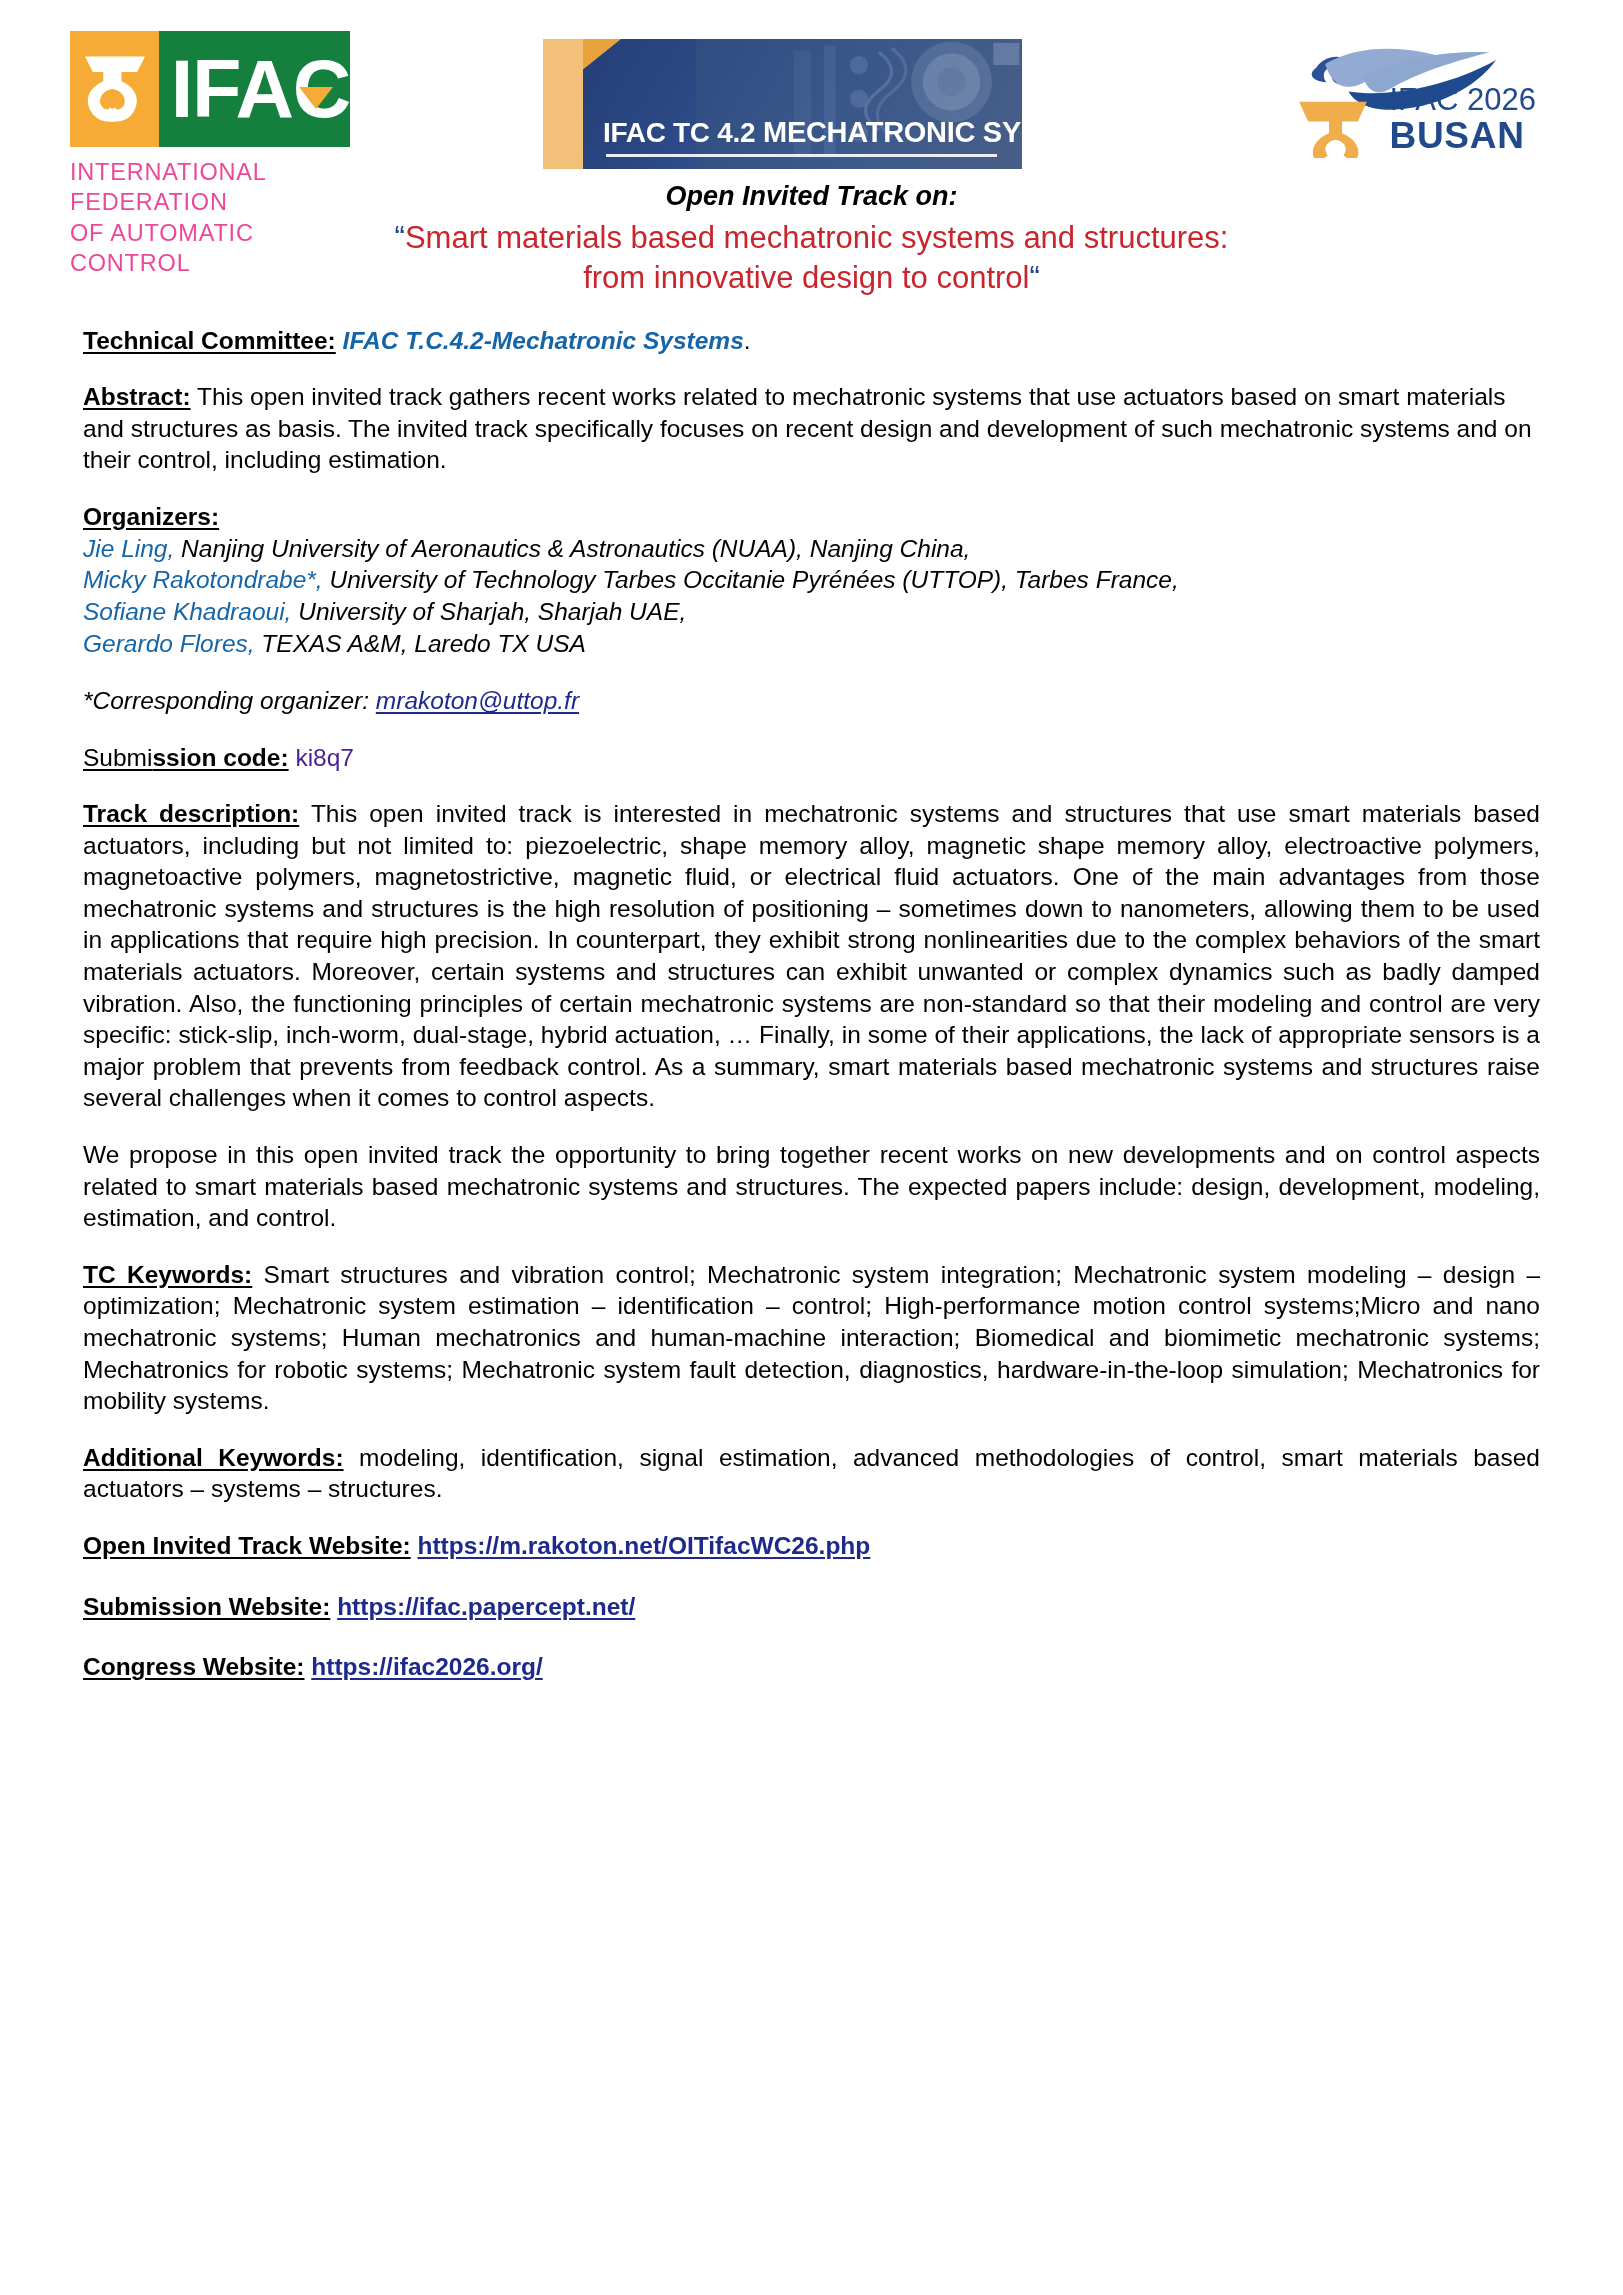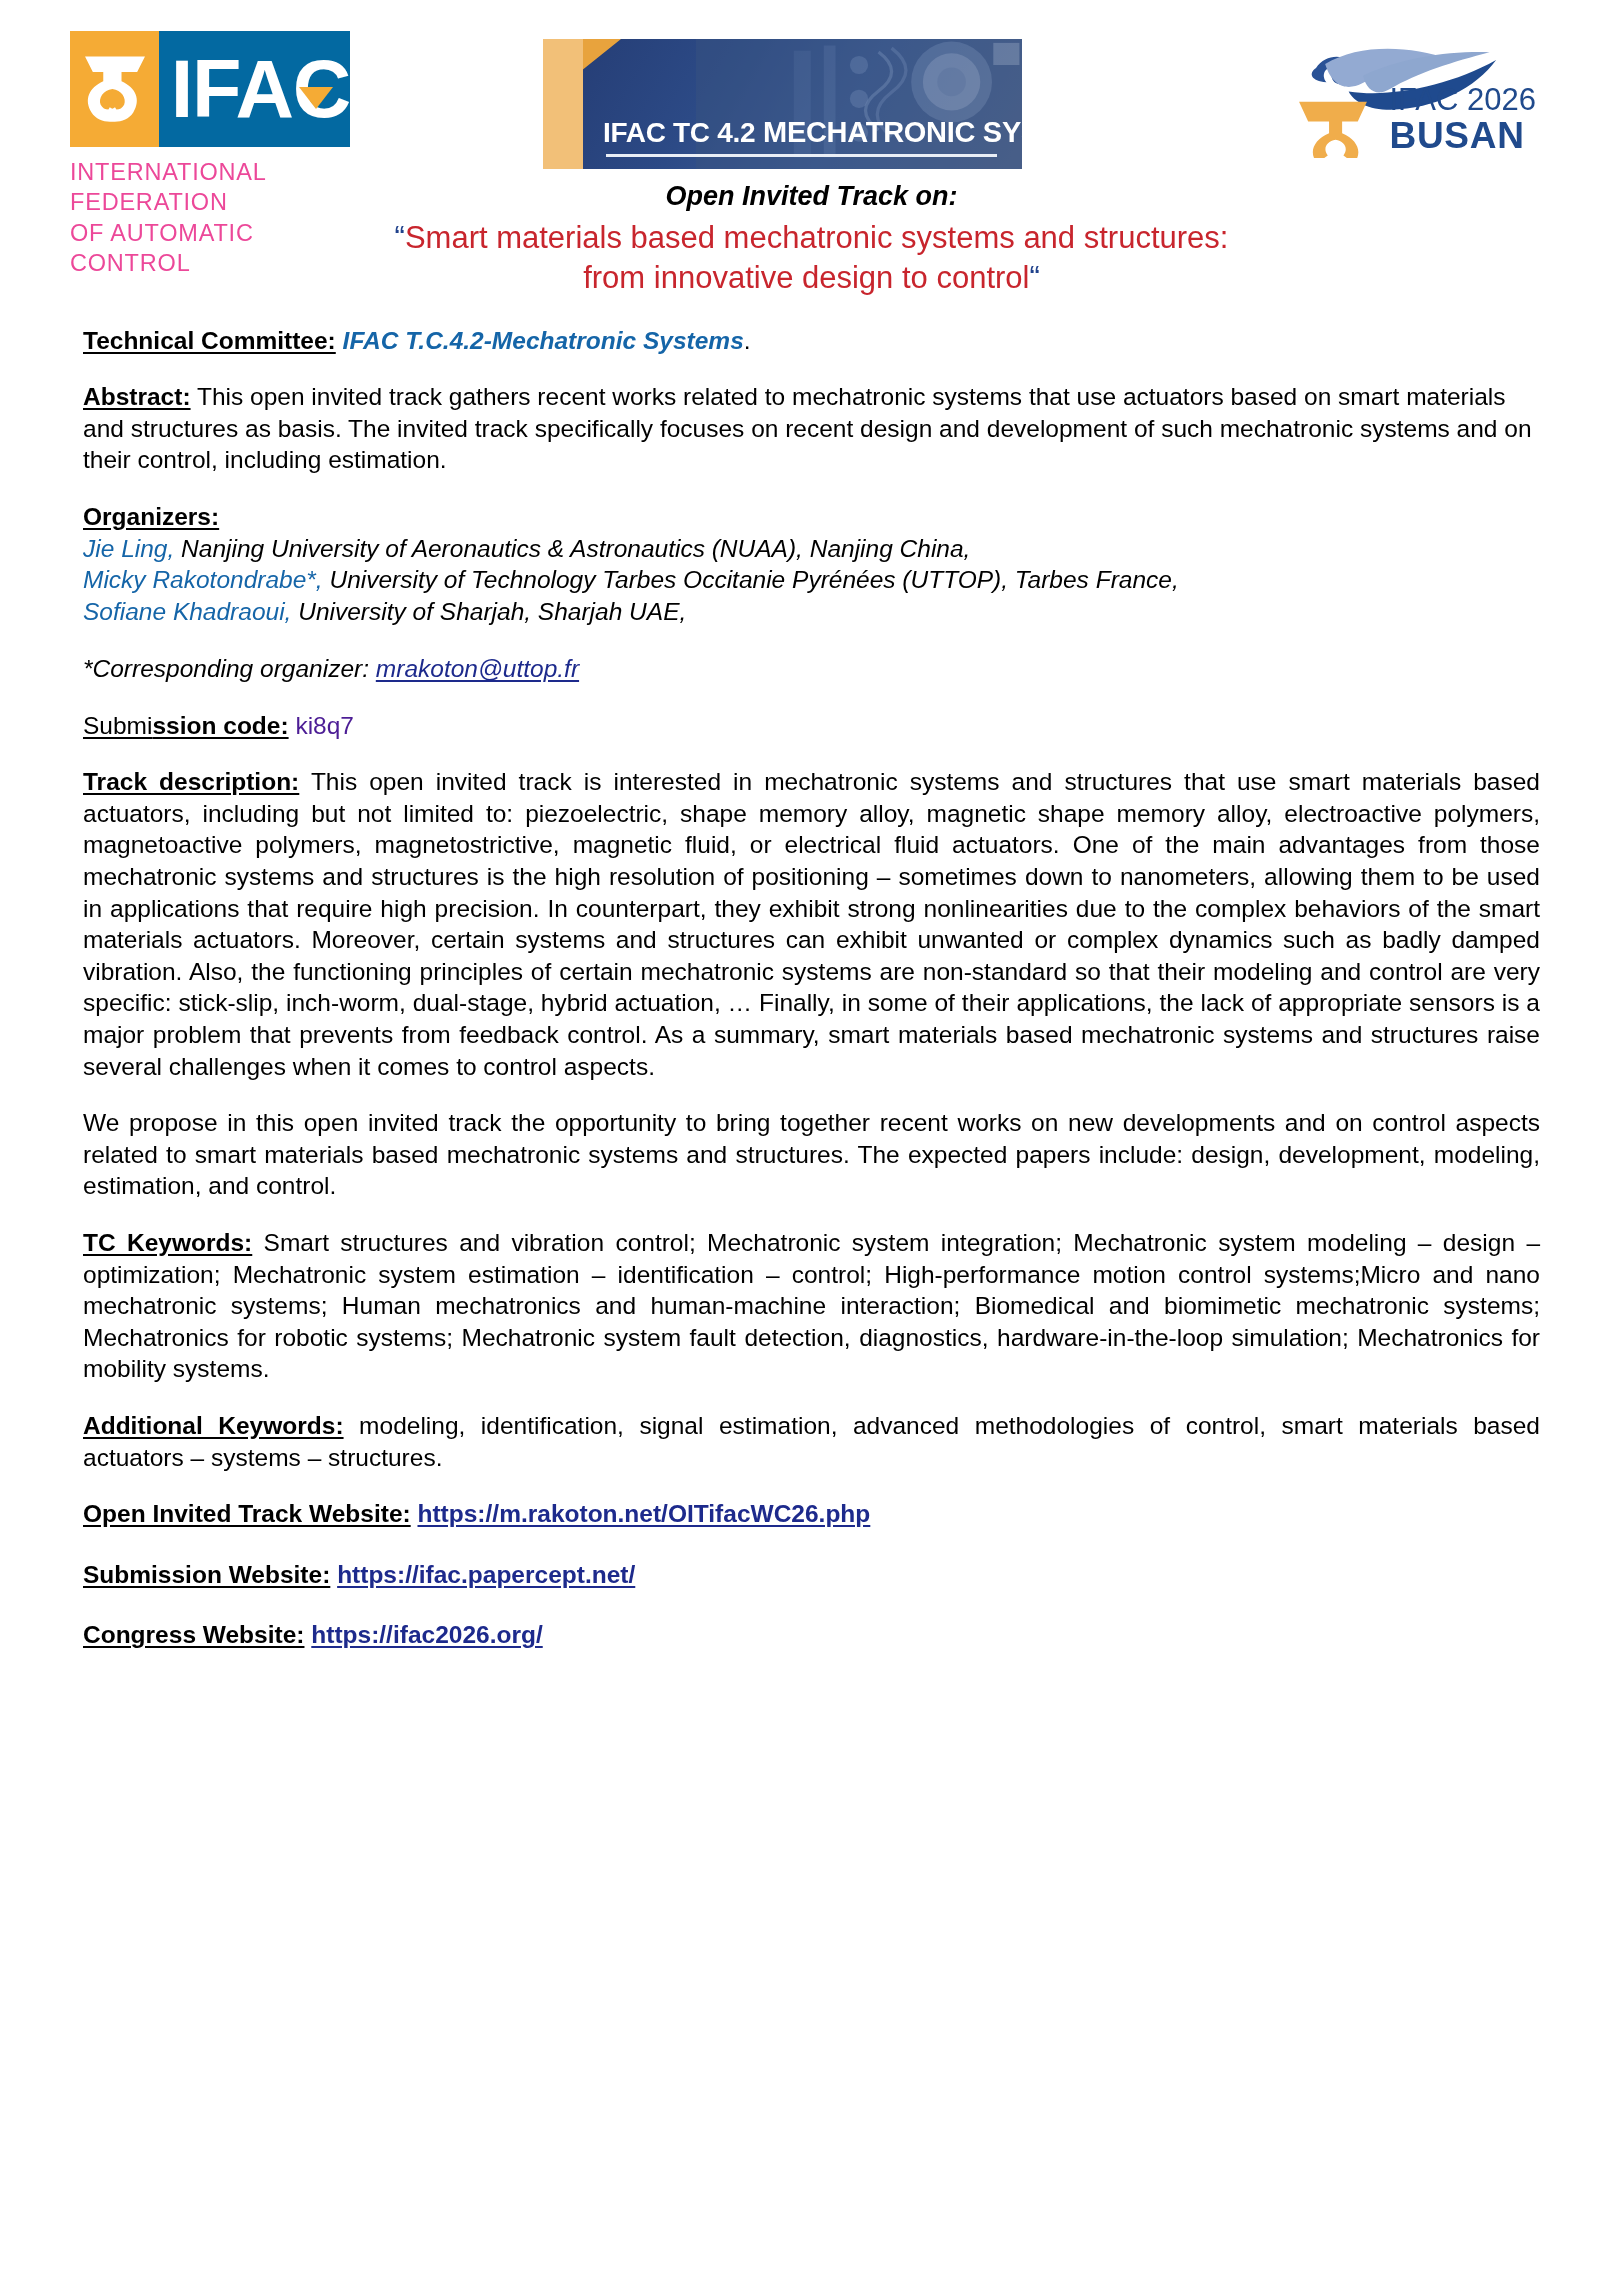--- a/index.html
+++ b/index.html
@@ -41,21 +41,21 @@
     width: 280px;
     height: 116px;
   }
   .ifac-badge-left {
     width: 90px;
     background: #F5AB35;
     position: relative;
   }
   .ifac-badge-right {
     flex: 1;
-    background: #0369a1;
+    background: #15803d;
     display: flex;
     align-items: center;
     padding-left: 11.7px;
     position: relative;
   }
   .ifac-wordmark {
     color: #ffffff;
     font-size: 81px;
     font-weight: bold;
     letter-spacing: -1.3px;
@@ -295,20 +295,21 @@
 
     <p class="para"><span class="lbl">Technical Committee:</span> <span class="tc-blue">IFAC T.C.4.2-Mechatronic Systems</span><span>.</span></p>
 
     <p class="para"><span class="lbl">Abstract:</span><span> This open invited track gathers recent works related to mechatronic systems that use actuators based on smart materials and structures as basis. The invited track specifically focuses on recent design and development of such mechatronic systems and on their control, including estimation.</span></p>
 
     <div class="org-list">
       <div><span class="lbl">Organizers:</span></div>
       <div class="org-line"><span class="blue-it">Jie Ling,</span><span class="it"> Nanjing University of Aeronautics &amp; Astronautics (NUAA), Nanjing China,</span></div>
       <div class="org-line"><span class="blue-it">Micky Rakotondrabe*,</span><span class="it"> University of Technology Tarbes Occitanie Pyrénées (UTTOP), Tarbes France,</span></div>
       <div class="org-line"><span class="blue-it">Sofiane Khadraoui,</span><span class="it"> University of Sharjah, Sharjah UAE,</span></div>
+      <div class="org-line"><span class="blue-it">Gerardo Flores,</span><span class="it"> TEXAS A&amp;M, Laredo TX USA</span></div>
     </div>
 
     <p class="para"><span class="it">*Corresponding organizer: </span><span class="email-link">mrakoton@uttop.fr</span></p>
 
     <p class="para"><span class="lbl lbl-part-plain">Submi</span><span class="lbl">ssion code:</span> <span class="red-code">ki8q7</span></p>
 
     <p class="para just"><span class="lbl">Track description:</span><span> This open invited track is interested in mechatronic systems and structures that use smart materials based actuators, including but not limited to: piezoelectric, shape memory alloy, magnetic shape memory alloy, electroactive polymers, magnetoactive polymers, magnetostrictive, magnetic fluid, or electrical fluid actuators. One of the main advantages from those mechatronic systems and structures is the high resolution of positioning – sometimes down to nanometers, allowing them to be used in applications that require high precision. In counterpart, they exhibit strong nonlinearities due to the complex behaviors of the smart materials actuators. Moreover, certain systems and structures can exhibit unwanted or complex dynamics such as badly damped vibration. Also, the functioning principles of certain mechatronic systems are non-standard so that their modeling and control are very specific: stick-slip, inch-worm, dual-stage, hybrid actuation, … Finally, in some of their applications, the lack of appropriate sensors is a major problem that prevents from feedback control. As a summary, smart materials based mechatronic systems and structures raise several challenges when it comes to control aspects.</span></p>
 
     <p class="para just">We propose in this open invited track the opportunity to bring together recent works on new developments and on control aspects related to smart materials based mechatronic systems and structures. The expected papers include: design, development, modeling, estimation, and control.</p>
 

